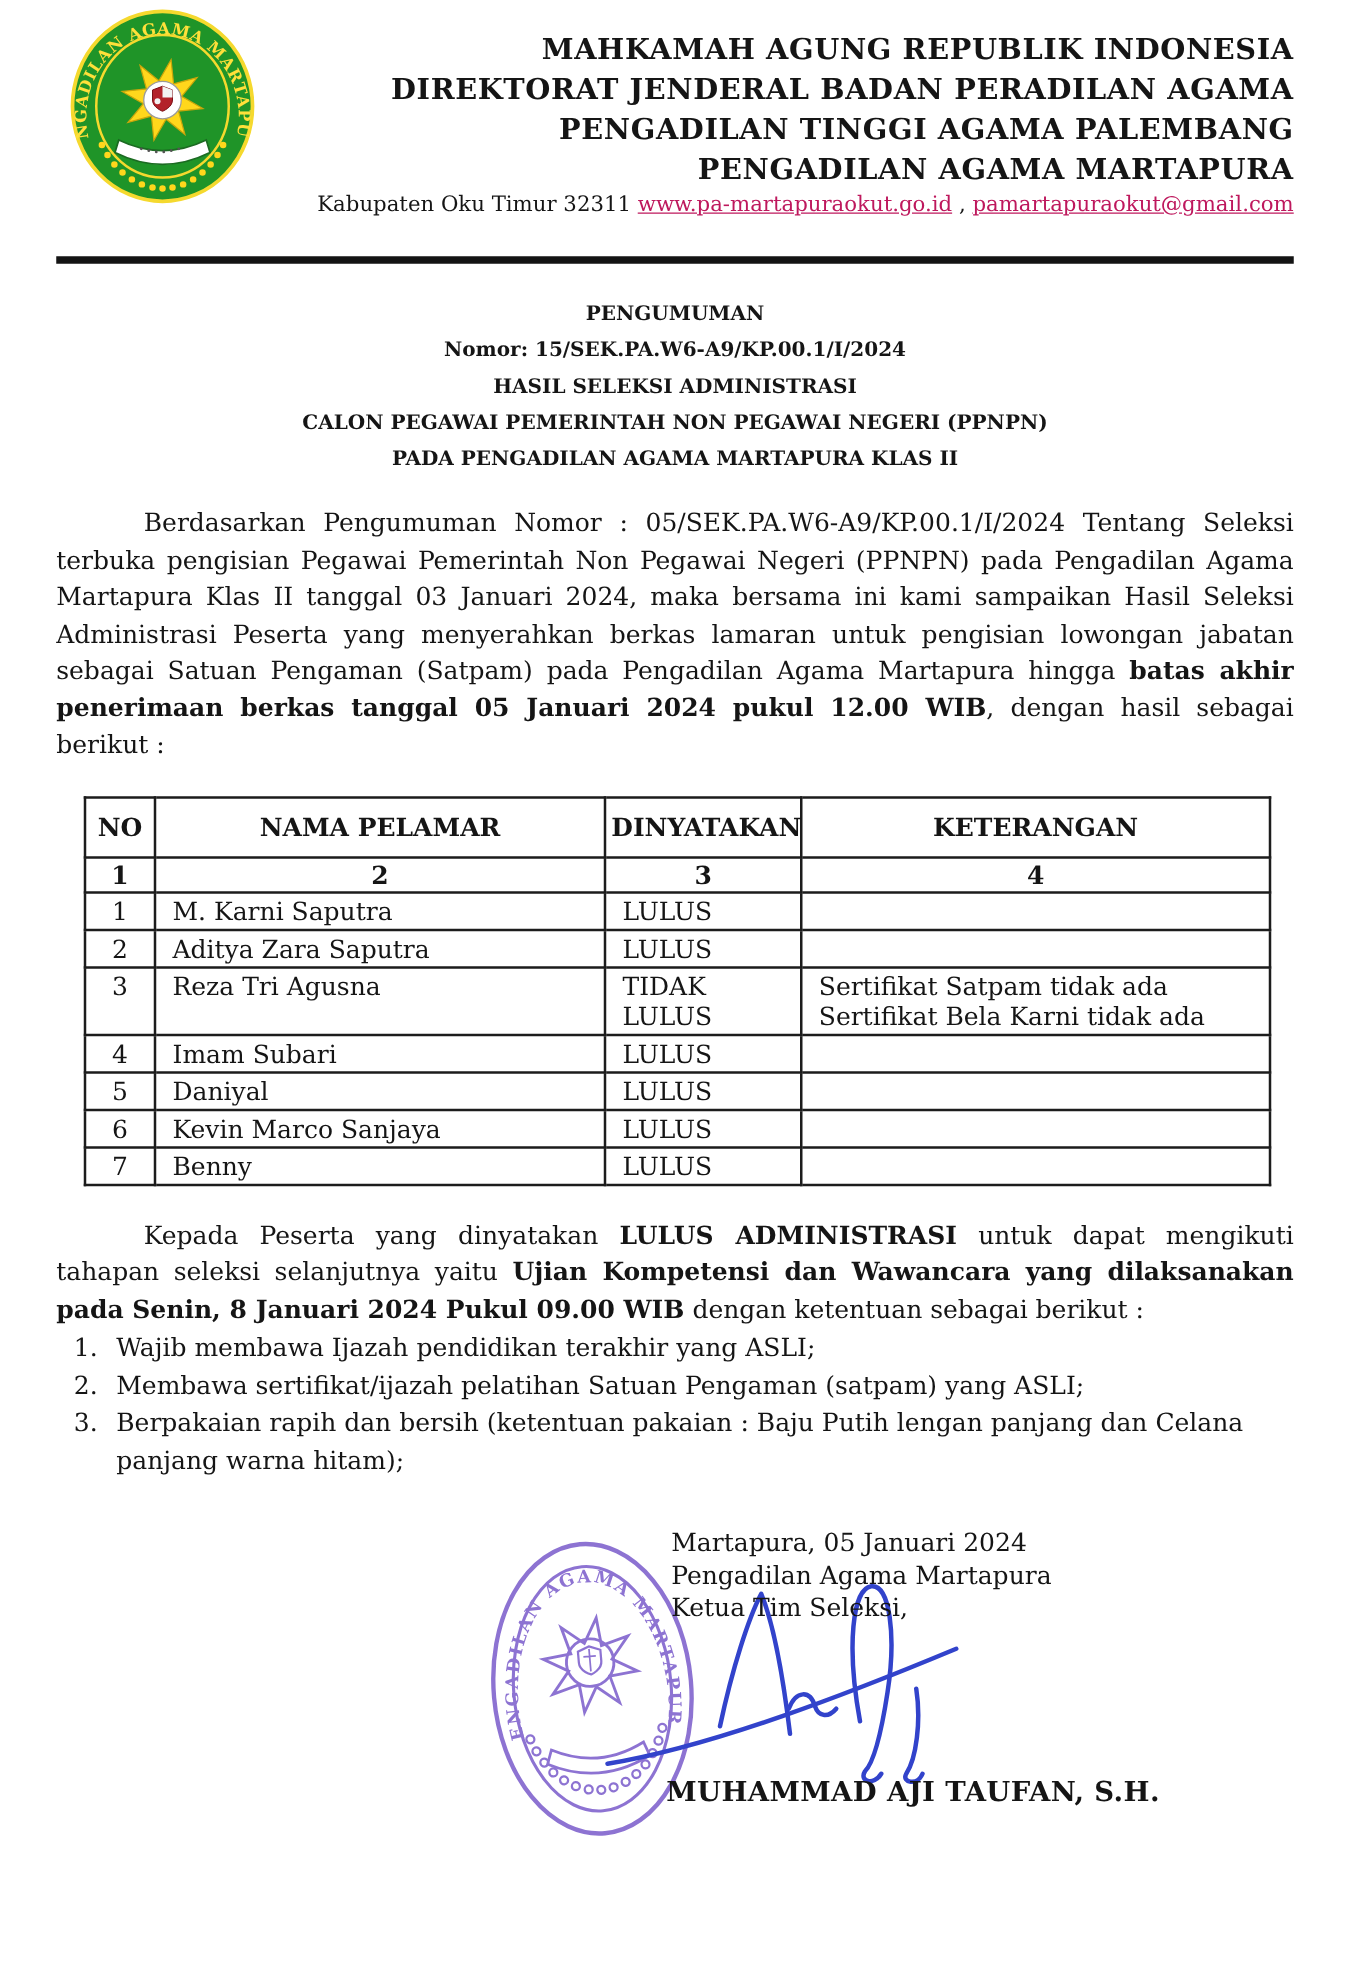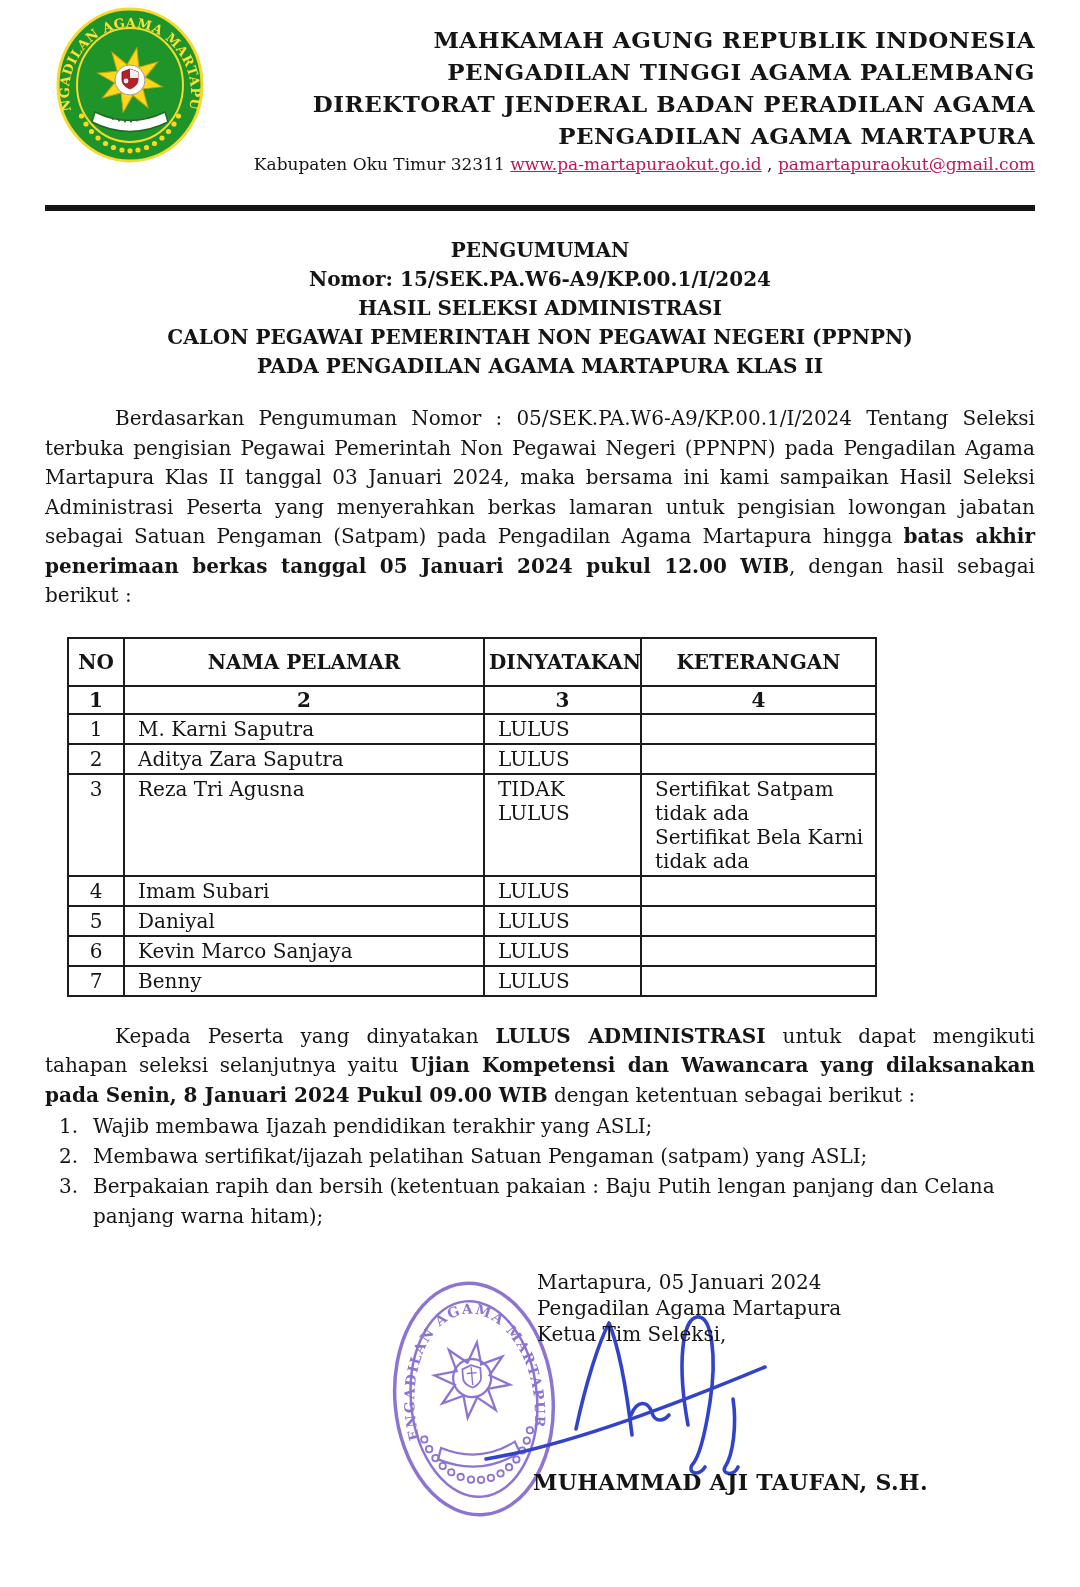--- a/index.html
+++ b/index.html
@@ -15,26 +15,26 @@
   }
   
   .header{position:relative;height:172px;padding-top:24px;}
   .logo{position:absolute;left:10px;top:6px;width:150px;height:158px;}
   .header-text{margin-left:150px;text-align:right;}
   .org-line{font-weight:700;font-size:23px;line-height:32px;letter-spacing:.5px;}
   .addr{font-size:17px;line-height:24px;font-weight:400;}
   .addr a{color:#be185d;text-decoration:underline;cursor:pointer;}
   .divider{height:6px;background:#141414;margin-top:9px;}
   
-  .title-block{margin-top:25px;text-align:center;font-weight:700;font-size:20px;line-height:29px;}
+  .title-block{margin-top:25px;text-align:center;font-weight:700;font-size:16px;line-height:29px;}
   
   .para{font-size:20px;line-height:29.5px;text-align:justify;text-indent:70px;margin:23px 0 0 0;}
   .b{font-weight:700;}
   
-  table.results{border-collapse:collapse;margin:26px 0 0 22px;width:810px;table-layout:fixed;}
+  table.results{border-collapse:collapse;margin:26px 0 0 22px;width:950px;table-layout:fixed;}
   table.results th,table.results td{border:2px solid #1c1c1c;font-size:20px;vertical-align:top;}
   table.results th{font-weight:700;text-align:center;padding:11px 4px;}
   tr.numrow td{font-weight:700;text-align:center;padding:1px 4px;font-size:20px;}
   tr.datarow td{padding:2px 6px;}
   td.c-no{text-align:center;}
   td.c-nama,td.c-din,td.c-ket{text-align:left;padding-left:13px !important;}
   td.c-ket{white-space:pre-line;}
   
   .req-list{margin:1px 0 0 14px;font-size:20px;line-height:30px;}
   .req-item{display:flex;}
@@ -96,22 +96,22 @@
           <circle cx="99.5" cy="137.5" r="2.6"></circle>
           <circle cx="107" cy="132" r="2.6"></circle>
         <circle cx="113.5" cy="125.5" r="2.6"></circle>
           <circle cx="119" cy="118" r="2.6"></circle>
           <circle cx="123.5" cy="110" r="2.6"></circle>
       </g>
     </svg>
 
     <div class="header-text">
       <div class="org-line">MAHKAMAH AGUNG REPUBLIK INDONESIA</div>
+      <div class="org-line">DIREKTORAT JENDERAL BADAN PERADILAN AGAMA</div>
       <div class="org-line">PENGADILAN TINGGI AGAMA PALEMBANG</div>
-      <div class="org-line">DIREKTORAT JENDERAL BADAN PERADILAN AGAMA</div>
       <div class="org-line">PENGADILAN AGAMA MARTAPURA</div>
       <div class="addr"><span>Kabupaten Oku Timur 32311 </span><a>www.pa-martapuraokut.go.id</a><span> , </span><a>pamartapuraokut@gmail.com</a></div>
     </div>
   </div>
 
   <div class="divider"></div>
 
   <div class="title-block">
     <div>PENGUMUMAN</div>
     <div>Nomor: 15/SEK.PA.W6-A9/KP.00.1/I/2024</div>

